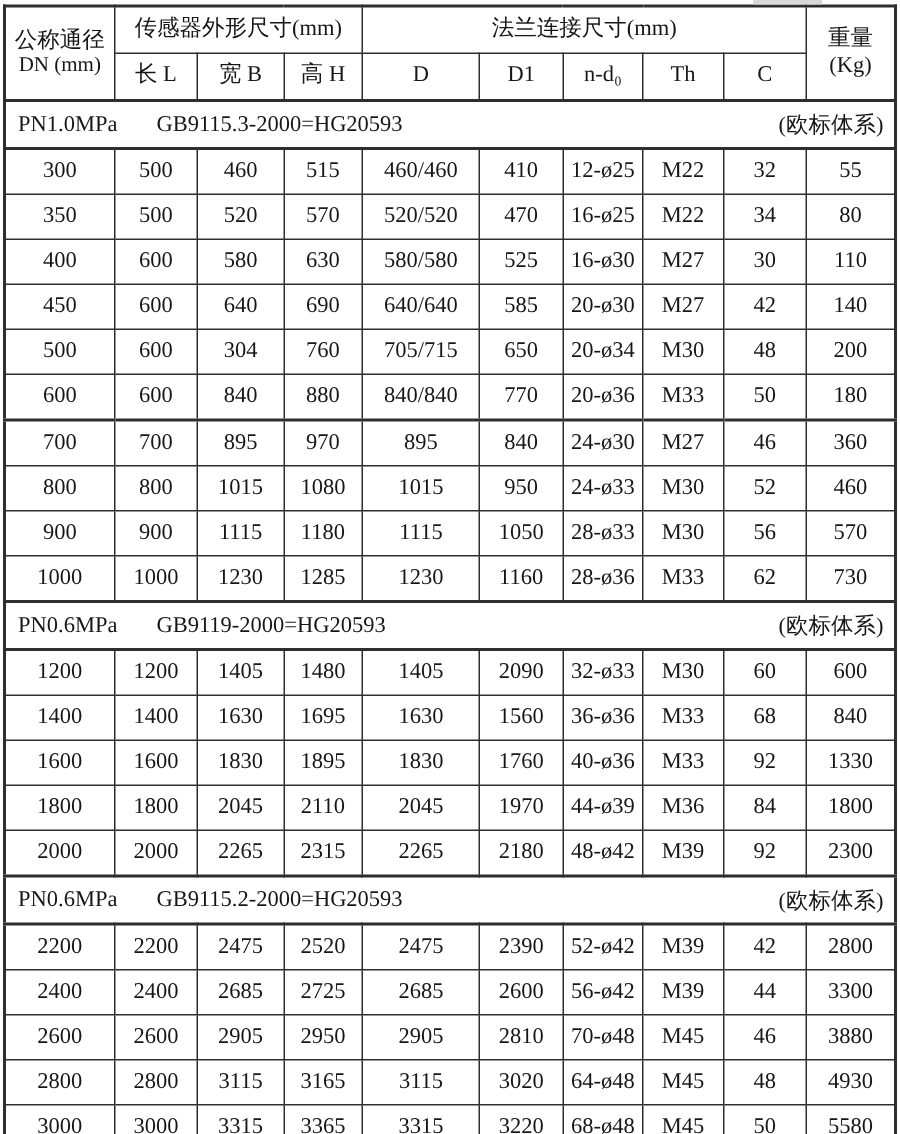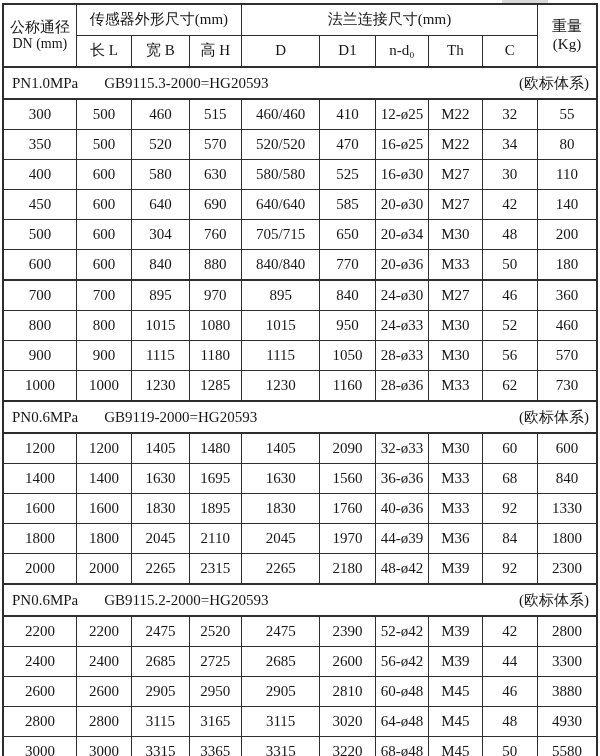--- a/index.html
+++ b/index.html
@@ -312,21 +312,21 @@
         <td>44</td>
         <td>3300</td>
       </tr>
       <tr>
         <td>2600</td>
         <td>2600</td>
         <td>2905</td>
         <td>2950</td>
         <td>2905</td>
         <td>2810</td>
-        <td>60-ø48</td>
+        <td>70-ø48</td>
         <td>M45</td>
         <td>46</td>
         <td>3880</td>
       </tr>
       <tr>
         <td>2800</td>
         <td>2800</td>
         <td>3115</td>
         <td>3165</td>
         <td>3115</td>

